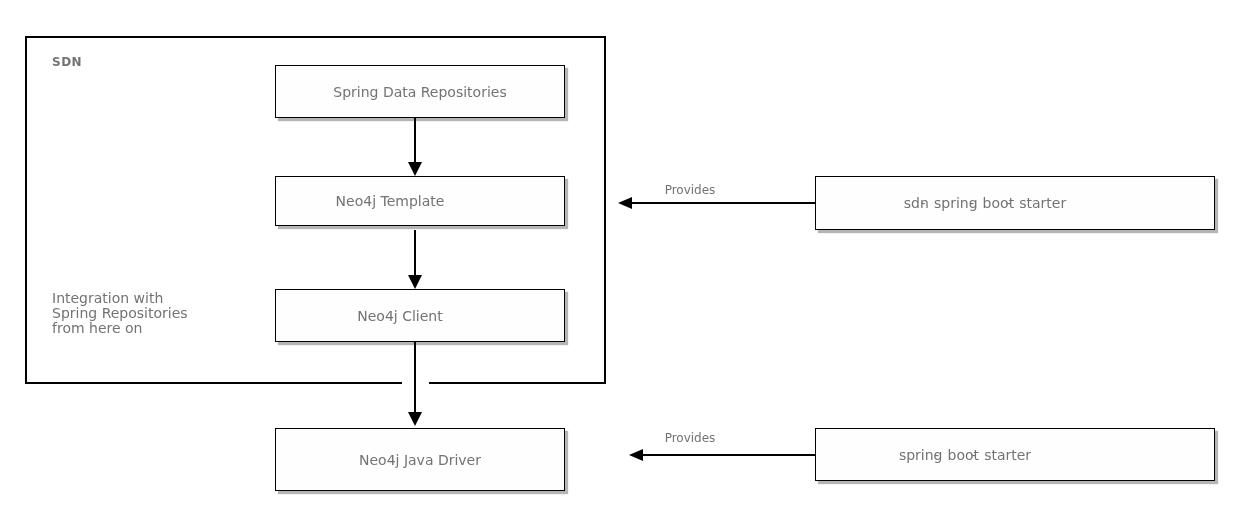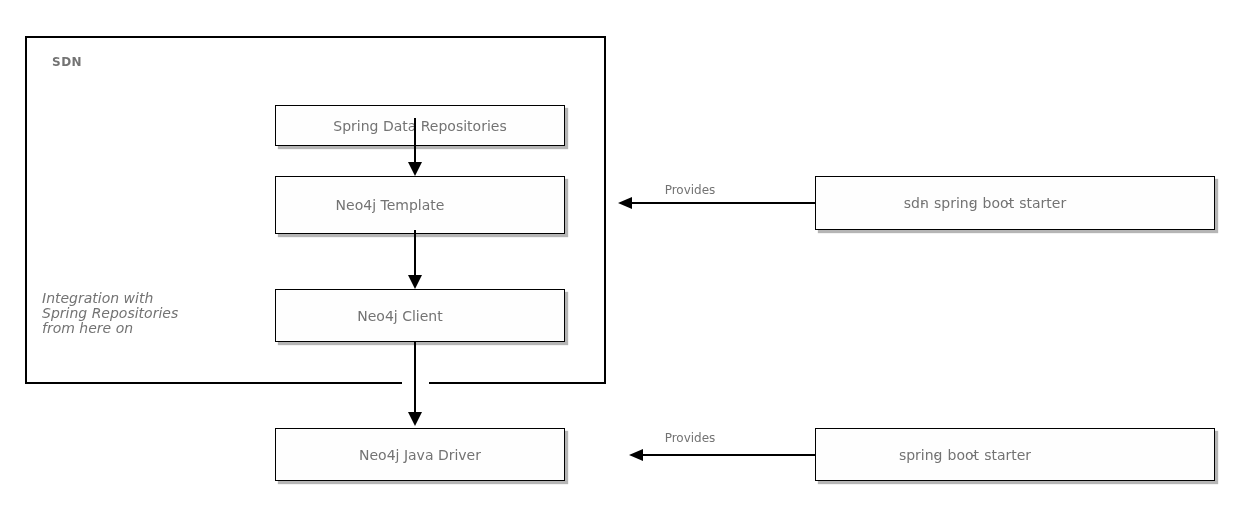--- a/index.html
+++ b/index.html
@@ -30,40 +30,40 @@
   .floating-label{position:absolute;font-size:12px;}
   .sdn-title{position:absolute;font-size:12px;font-weight:bold;letter-spacing:0.5px;}
   .note{position:absolute;font-size:14px;line-height:15px;white-space:nowrap;}
   .border-gap{position:absolute;background:#ffffff;z-index:2;}
   .z3{z-index:3;}
   .hyph{position:relative;left:-0.6em;}
 
   
   #sdn-box{left:25px;top:36px;width:581px;height:348px;}
   #sdn-label{left:52px;top:55px;}
-  #node-repos{left:275px;top:65px;width:290px;height:41px;margin-top:40px;}
-  #node-template{left:275px;top:176px;width:290px;height:58px;padding-right:60px;}
+  #node-repos{left:275px;top:65px;width:290px;height:53px;}
+  #node-template{left:275px;top:176px;width:290px;height:50px;padding-right:60px;}
   #node-client{left:275px;top:289px;width:290px;height:53px;padding-right:40px;}
-  #node-driver{left:275px;top:428px;width:290px;height:53px;}
+  #node-driver{left:275px;top:428px;width:290px;height:63px;}
   #node-sdn-starter{left:815px;top:176px;width:400px;height:54px;padding-right:60px;text-align:center;}
   #node-boot-starter{left:815px;top:428px;width:400px;height:53px;padding-right:100px;}
   #edge1-line{left:414px;top:118px;height:46px;}
   #edge1-head{left:408px;top:162px;}
   #edge2-line{left:414px;top:230px;height:46px;}
   #edge2-head{left:408px;top:275px;}
   #edge3-line{left:414px;top:342px;height:70px;}
   #edge3-head{left:408px;top:412px;}
   #sdn-gap{left:402px;top:380px;width:27px;height:7px;}
   #edge4-line{left:632px;top:202px;width:183px;}
   #edge4-head{left:618px;top:197px;}
   #edge5-line{left:643px;top:454px;width:172px;}
   #edge5-head{left:629px;top:449px;}
   #provides-top{left:640px;top:183px;width:100px;text-align:center;}
   #provides-bottom{left:640px;top:431px;width:100px;text-align:center;}
-  #note-text{left:42px;top:291px;font-style:italic;}
+  #note-text{left:52px;top:291px;}
 </style>
 </head>
 <body>
 
 <div class="canvas">
 
   <div class="container-box" id="sdn-box"></div>
   <div class="sdn-title" id="sdn-label">SDN</div>
 
   <div class="border-gap" id="sdn-gap"></div>

